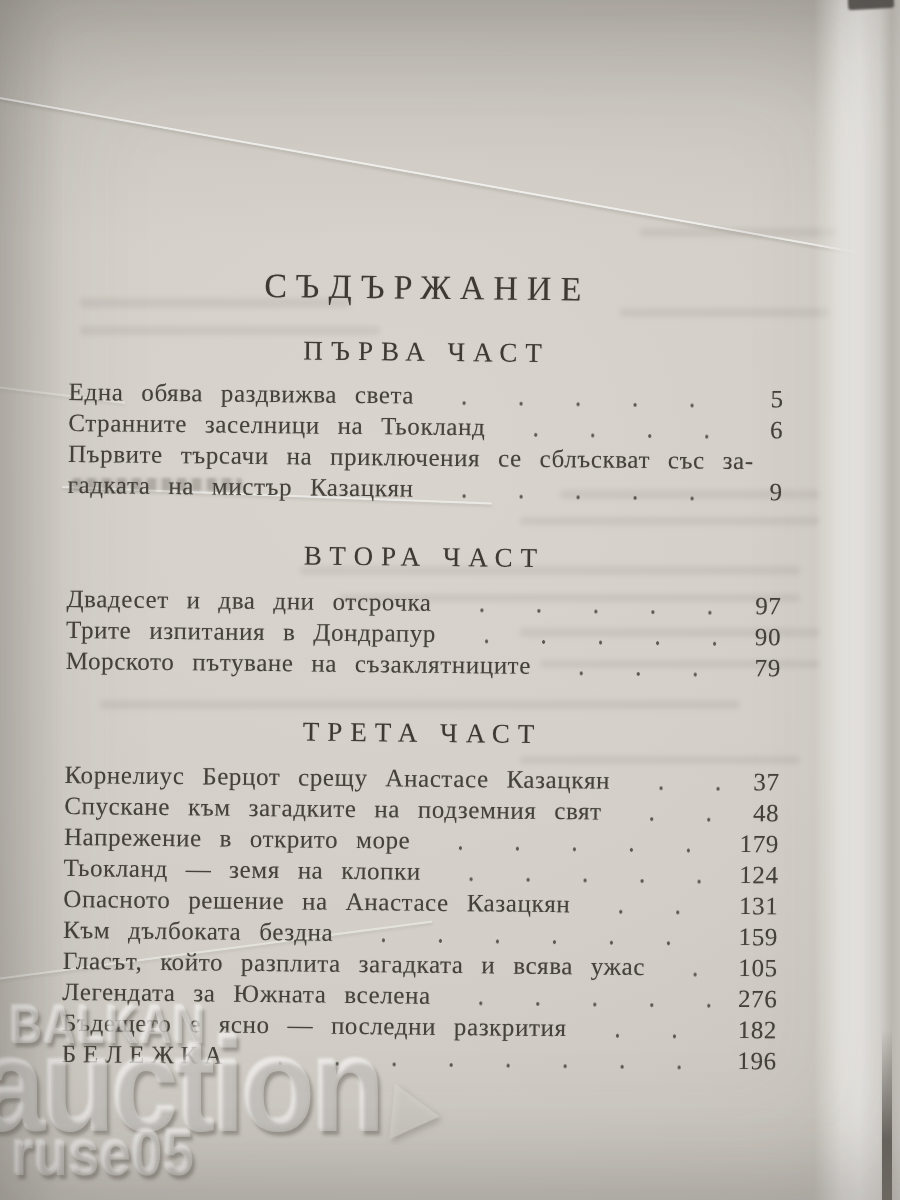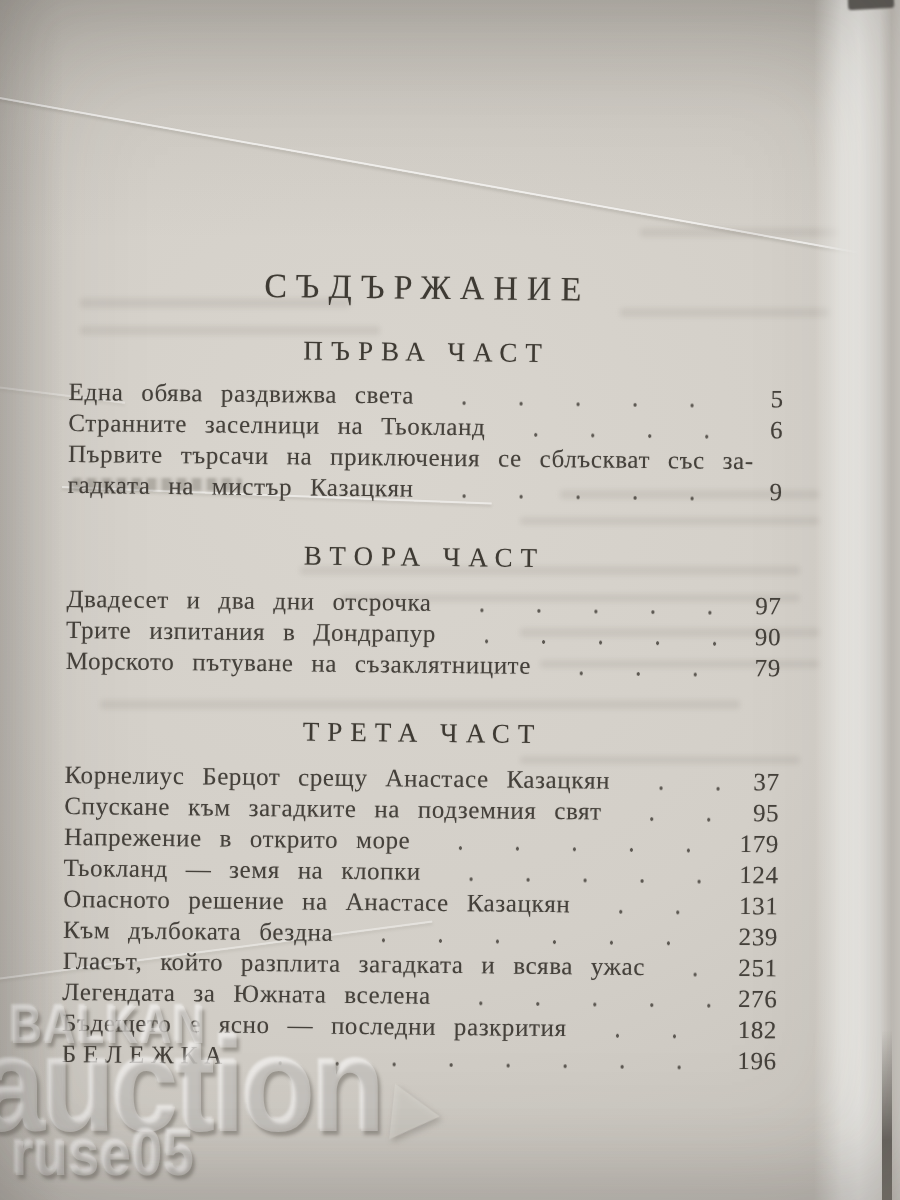--- a/index.html
+++ b/index.html
@@ -165,21 +165,21 @@
     <div class="entries">
   <div class="row">
     <span class="t">Корнелиус Берцот срещу Анастасе Казацкян</span>
     <span class="dots"></span>
     <span class="pg">37</span>
   </div>
 
   <div class="row">
     <span class="t">Спускане към загадките на подземния свят</span>
     <span class="dots"></span>
-    <span class="pg">95</span>
+    <span class="pg">48</span>
   </div>
 
   <div class="row">
     <span class="t">Напрежение в открито море</span>
     <span class="dots"></span>
     <span class="pg">179</span>
   </div>
 
   <div class="row">
     <span class="t">Тьокланд — земя на клопки</span>
@@ -189,27 +189,27 @@
 
   <div class="row">
     <span class="t">Опасното решение на Анастасе Казацкян</span>
     <span class="dots"></span>
     <span class="pg">131</span>
   </div>
 
   <div class="row">
     <span class="t">Към дълбоката бездна</span>
     <span class="dots"></span>
-    <span class="pg">239</span>
+    <span class="pg">159</span>
   </div>
 
   <div class="row">
     <span class="t">Гласът, който разплита загадката и всява ужас</span>
     <span class="dots"></span>
-    <span class="pg">251</span>
+    <span class="pg">105</span>
   </div>
 
   <div class="row">
     <span class="t">Легендата за Южната вселена</span>
     <span class="dots"></span>
     <span class="pg">276</span>
   </div>
 
   <div class="row">
     <span class="t">Бъдещето е ясно — последни разкрития</span>

